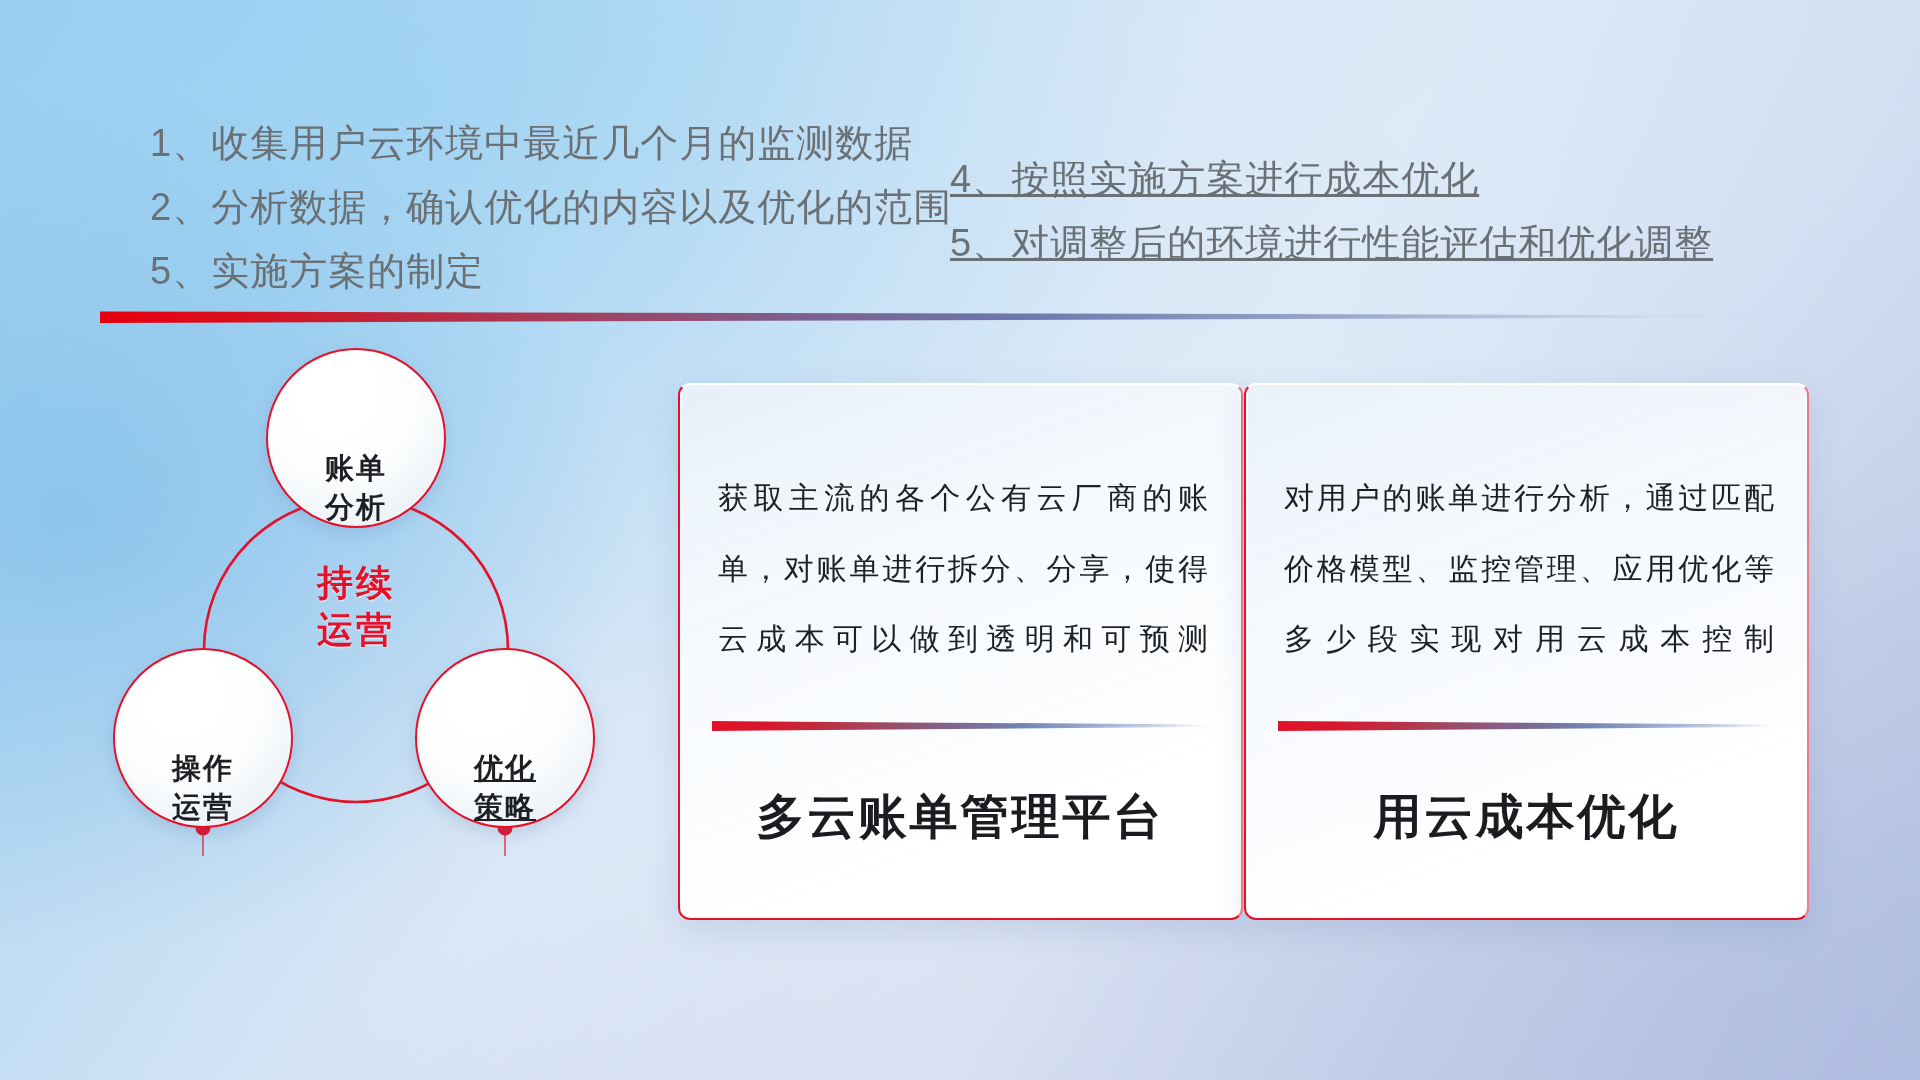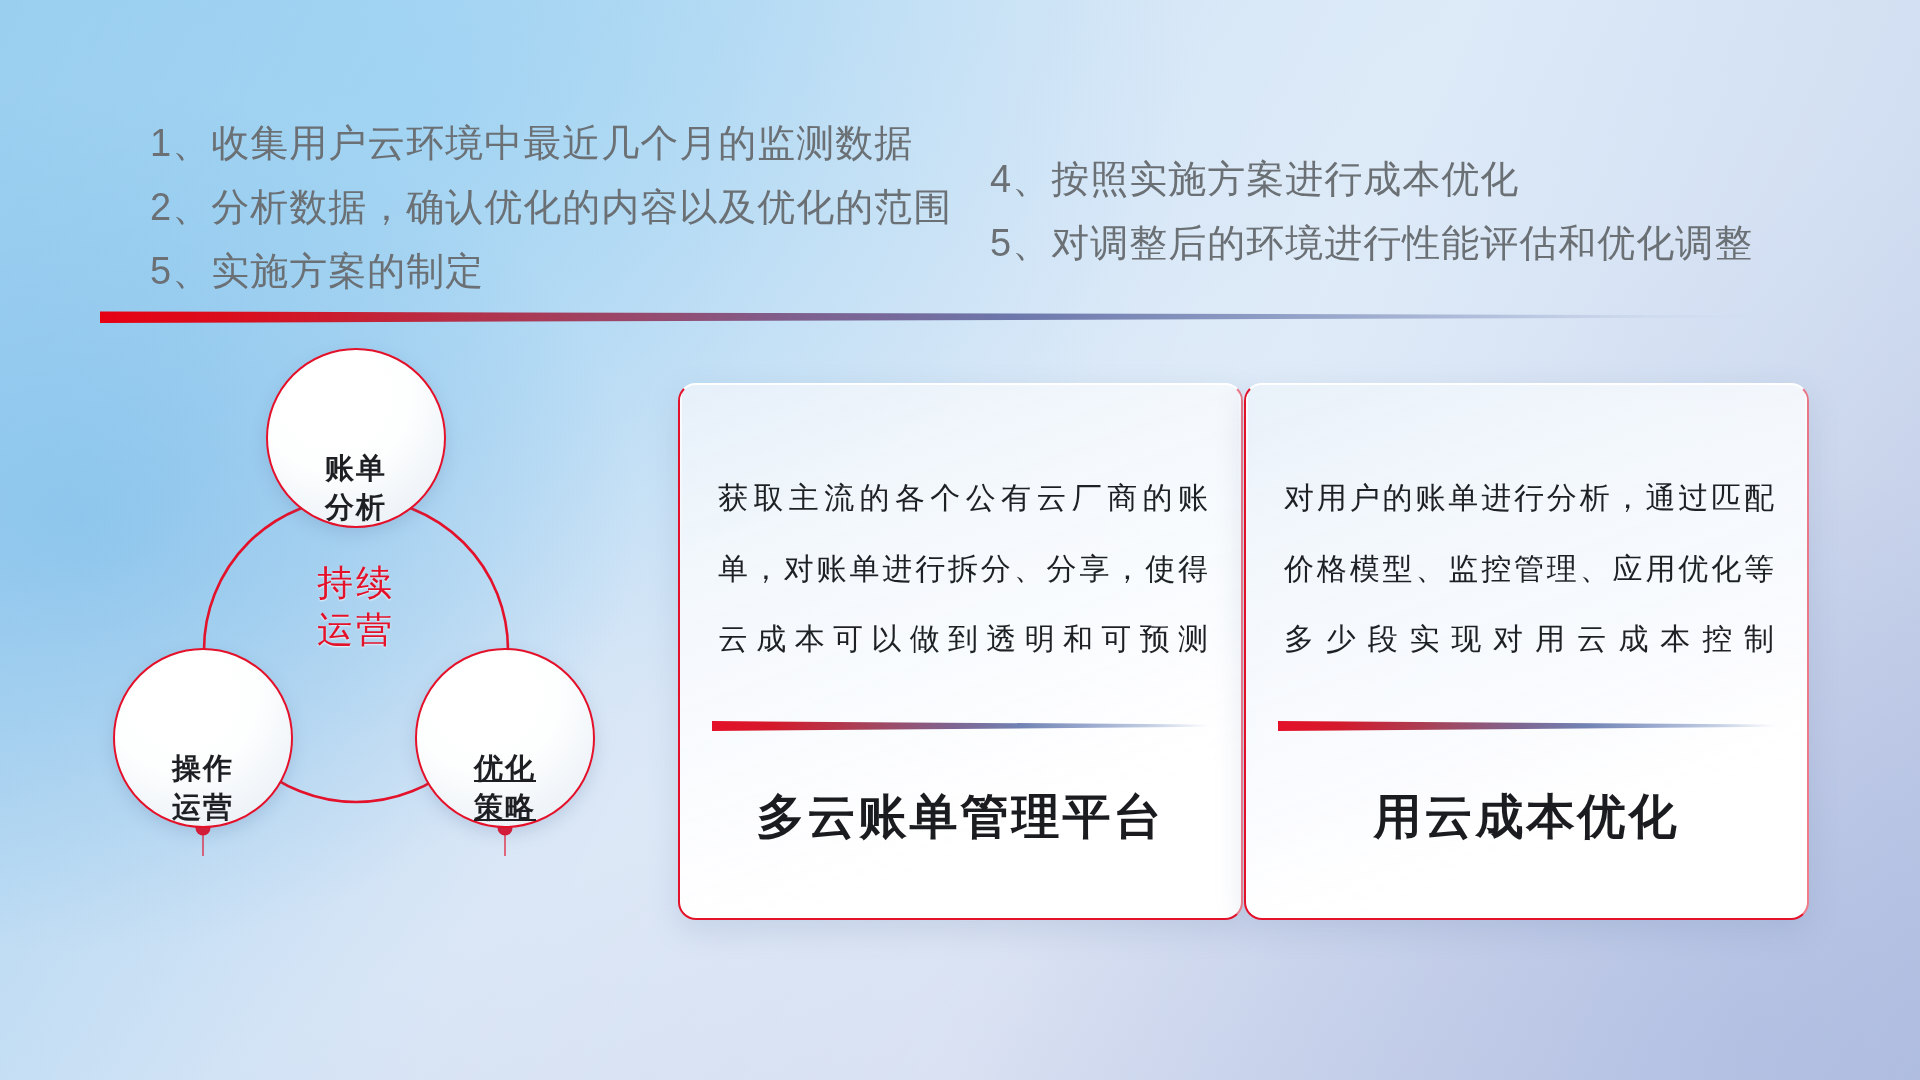--- a/index.html
+++ b/index.html
@@ -37,21 +37,21 @@
   .bullets {
     position: absolute;
     color: #6b7075;
     font-size: 38px;
     line-height: 1.0;
     letter-spacing: 1px;
     white-space: nowrap;
   }
   .bullets .line { margin-bottom: 26px; }
   #bullets-left  { left: 150px; top: 124px; }
-  #bullets-right { left: 990px; top: 160px; }
+  #bullets-right { left: 950px; top: 160px; text-decoration: underline; }
 
   
   #divider {
     position: absolute;
     left: 100px;
     top: 309px;
     width: 1660px;
     height: 14px;
     background: linear-gradient(90deg, #e60012 0%, #d8101f 9%, #a93a56 26%, #7e5f8e 42%, #6d77ab 55%, #8d9cc4 70%, #aebbd9 82%, rgba(190,205,230,0.35) 93%, rgba(200,215,238,0) 100%);
     clip-path: polygon(0 18%, 100% 44%, 100% 60%, 0 100%);
@@ -89,34 +89,34 @@
   #bubble-left   { left: 18px;  top: 300px; width: 180px; height: 180px; }
   #bubble-right  { left: 320px; top: 300px; width: 180px; height: 180px; text-decoration: underline; }
 
   #center-label {
     position: absolute;
     left: 171px;
     top: 212px;
     width: 180px;
     text-align: center;
     color: #e4112a;
-    font-weight: normal;
+    font-weight: bold;
     font-size: 36px;
     line-height: 1.3;
     letter-spacing: 3px;
     text-shadow: 0 1px 2px rgba(255,255,255,0.8);
   }
 
   
   .card {
     position: absolute;
     top: 383px;
     width: 565px;
     height: 537px;
-    border-radius: 18px;
+    border-radius: 12px;
     box-sizing: border-box;
     background: linear-gradient(160deg, rgba(233,241,249,0.92) 0%, rgba(245,249,252,0.95) 30%, rgba(251,252,254,0.97) 58%, #ffffff 78%, #ffffff 100%);
     border: 2px solid transparent;
     border-left-color: #e4112a;
     border-bottom-color: #e4112a;
     border-top-color: rgba(255,255,255,0.85);
     border-right-color: rgba(228,17,42,0.55);
     box-shadow: 0 10px 30px rgba(95,120,165,0.18);
     overflow: hidden;
   }

